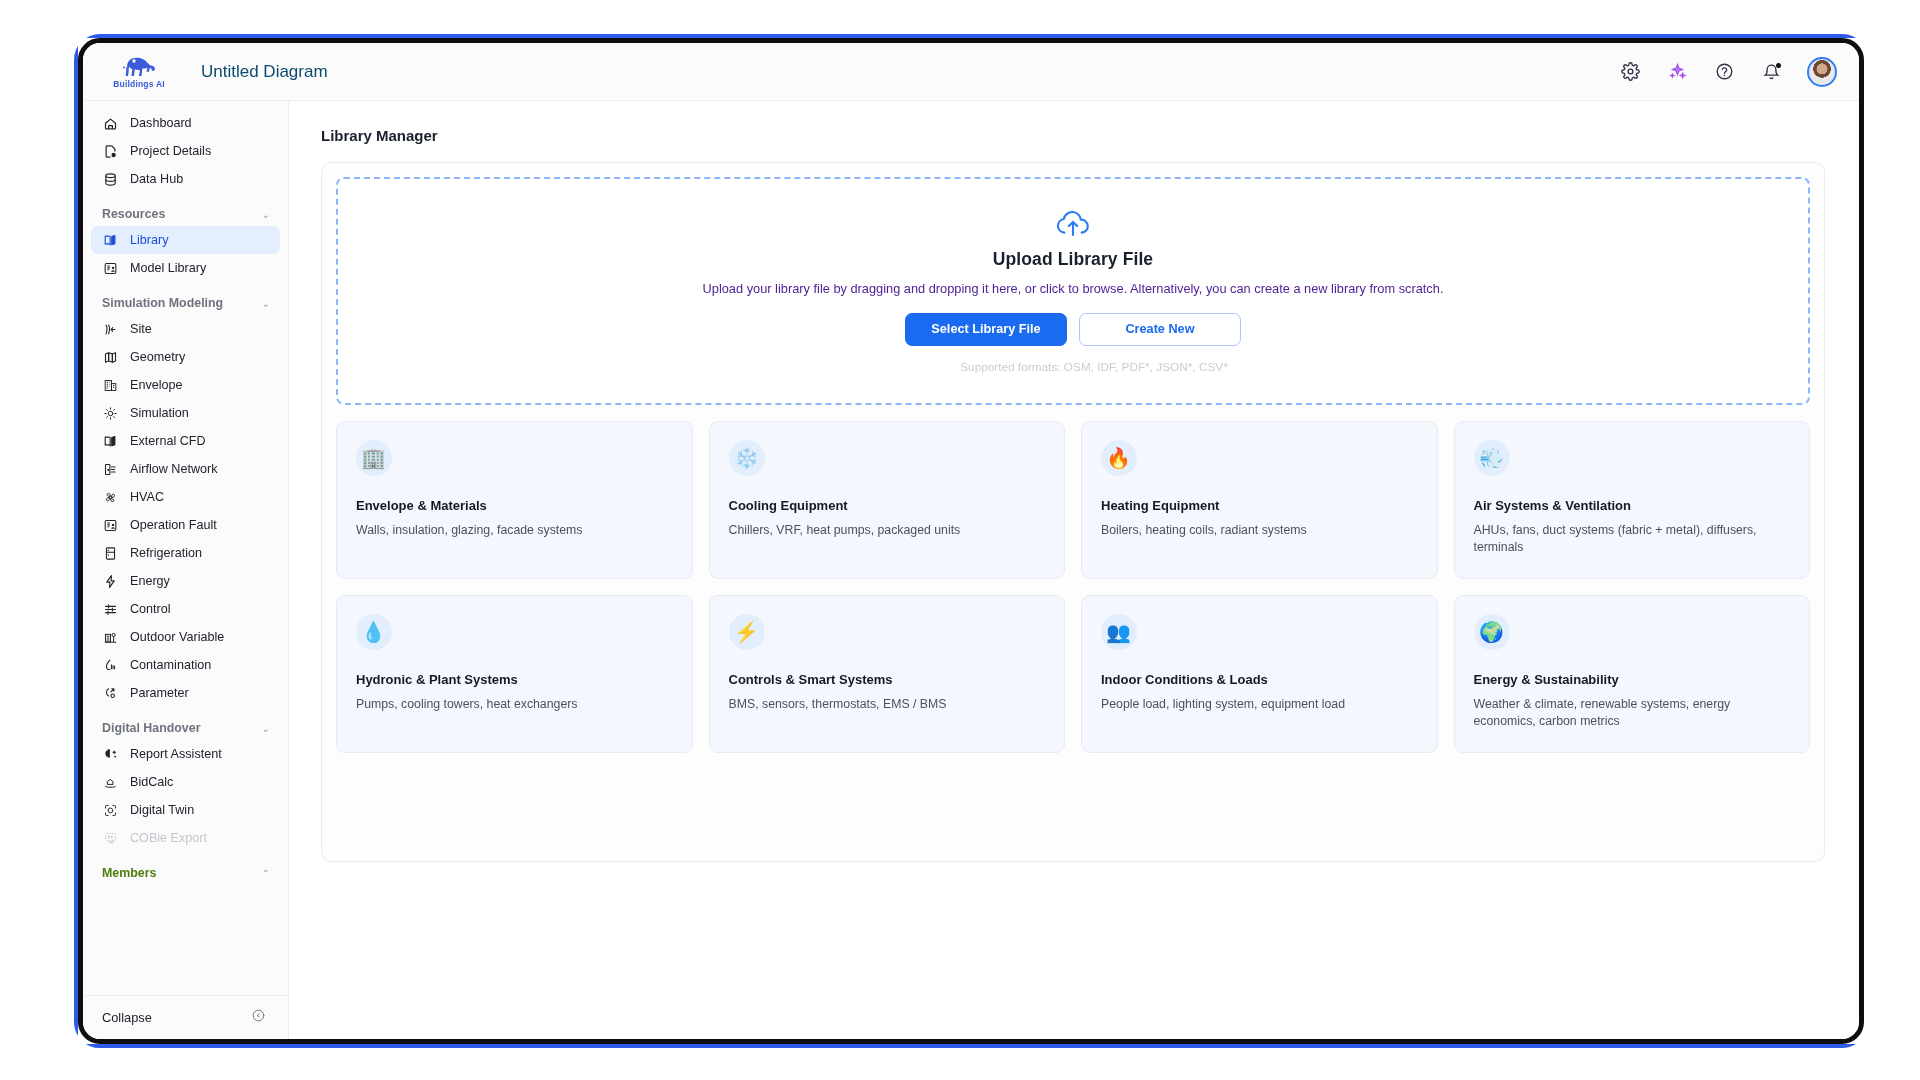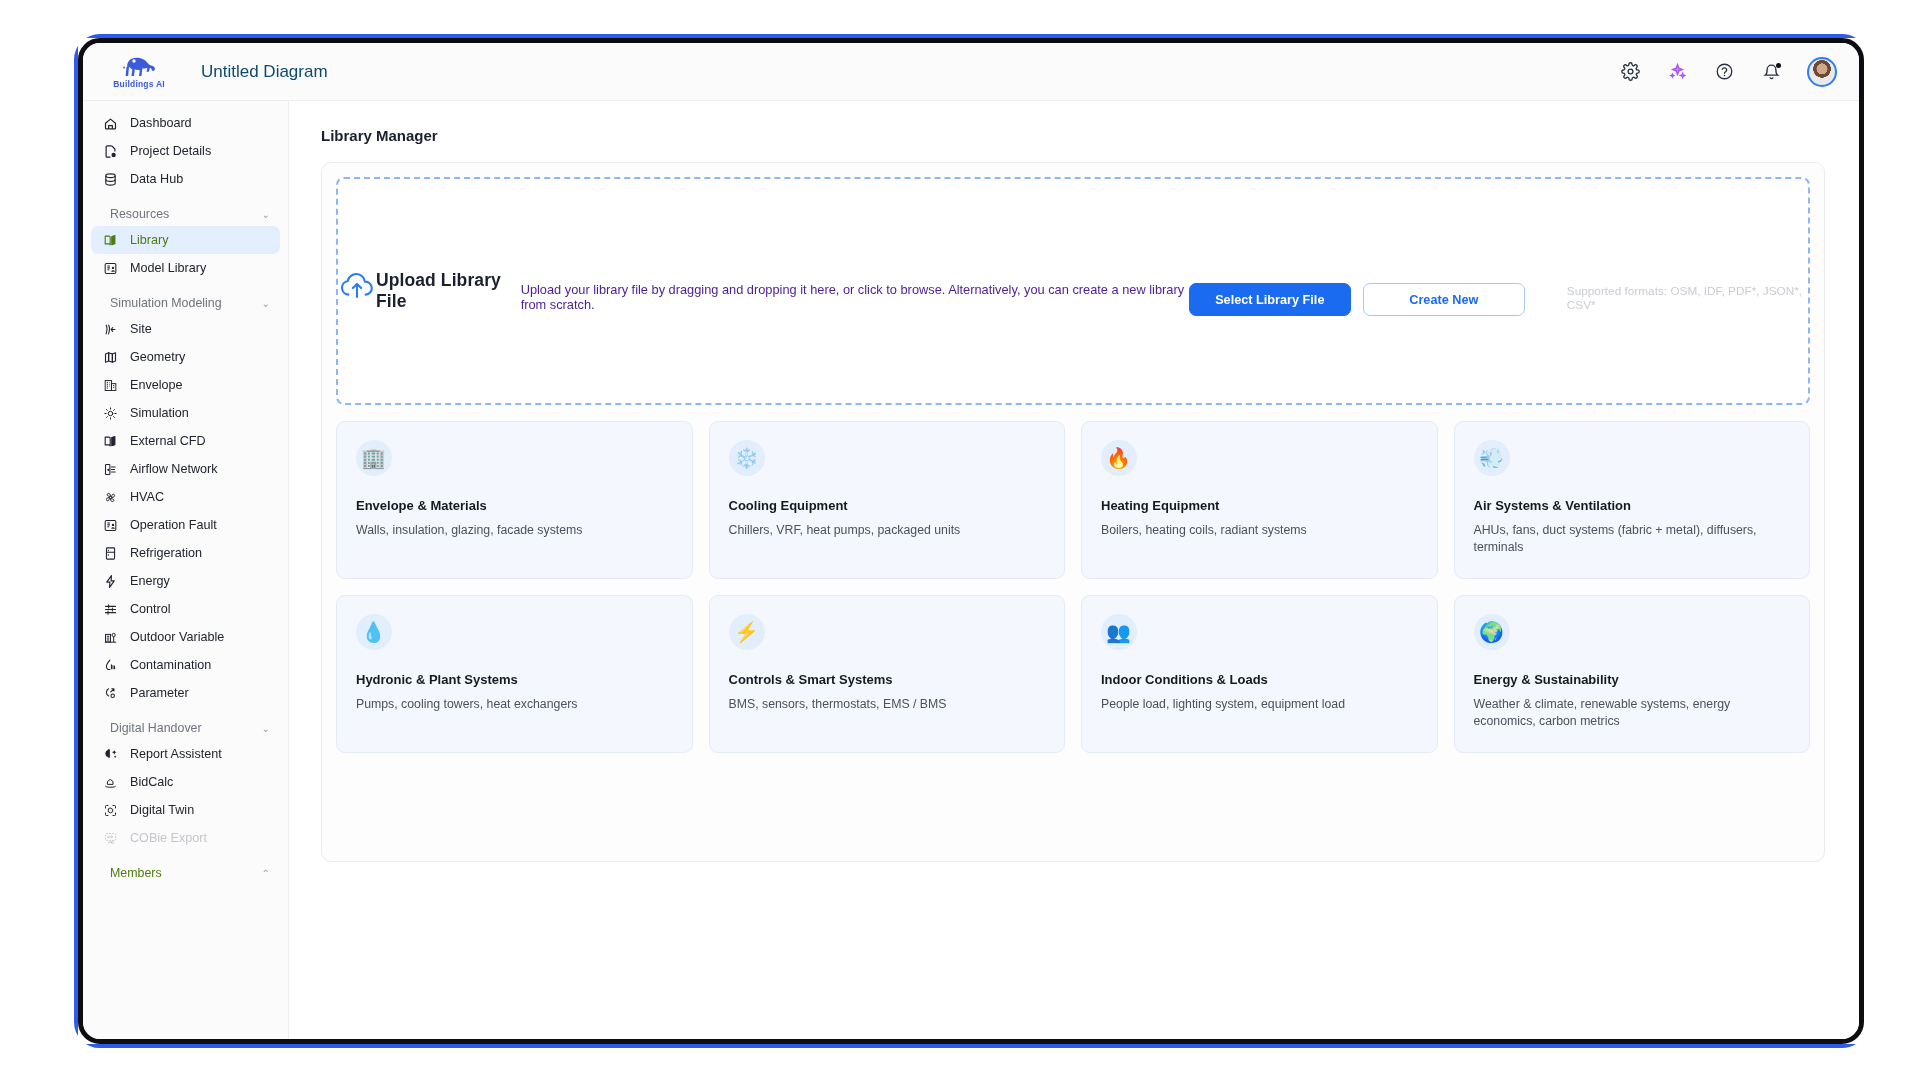--- a/index.html
+++ b/index.html
@@ -90,28 +90,28 @@
   }
   .nav-item .ico {
     width: 17px; height: 17px; flex: 0 0 17px;
     display: flex; align-items: center; justify-content: center;
     color: #20242e;
   }
   .nav-item .lbl {
     font-size: 12.6px; color: #20242e; font-weight: 500; white-space: nowrap;
   }
   .nav-item.active { background: #e3eeff; }
-  .nav-item.active .lbl, .nav-item.active .ico { color: #4d7c0f; }
+  .nav-item.active .lbl, .nav-item.active .ico { color: #1d4ed8; }
   .nav-item.disabled .lbl, .nav-item.disabled .ico { color: #c3c6cc; }
   .nav-group {
     display: flex; align-items: center; justify-content: space-between;
     margin: 14px 18px 5px 19px; cursor: pointer;
   }
   .nav-group .gl {
-    font-size: 12.4px; color: #6e737d; font-weight: 400; margin-left: 8px;
+    font-size: 12.4px; color: #6e737d; font-weight: 700;
   }
   .nav-group.muted .gl { color: #4d7c0f; }
   .nav-group .chev { font-size: 10px; color: #9aa0a8; }
   #collapse-row {
     height: 44px; border-top: 1px solid #eceef1;
     display: flex; align-items: center; justify-content: space-between;
     padding: 0 22px 0 19px; cursor: pointer;
   }
   #collapse-row .cl { font-size: 12.8px; color: #20242e; font-weight: 500; }
 
@@ -132,21 +132,21 @@
     padding: 14px;
     height: 700px;
   }
 
   
   #dropzone {
     border: 2px dashed #8cb6f5;
     border-radius: 8px;
     background: #ffffff;
     height: 228px;
-    display: flex; flex-direction: row;
+    display: flex; flex-direction: column;
     align-items: center; justify-content: center;
     cursor: pointer;
   }
   #upload-cloud { color: #2a7bf6; margin-bottom: 6px; }
   #dz-title { font-size: 17.5px; font-weight: bold; color: #1b2030; letter-spacing:.1px; }
   #dz-desc { font-size: 12.8px; color: #4c1d95; margin-top: 11px; }
   #dz-buttons { display: flex; gap: 12px; margin-top: 17px; }
   .btn {
     height: 33px; border-radius: 7px; min-width: 162px;
     display: flex; align-items: center; justify-content: center;
@@ -478,20 +478,29 @@
         </span>
         <span class="lbl">COBie Export</span>
       </div>
 
       <div class="nav-group muted">
         <span class="gl">Members</span>
         <span class="chev">⌃</span>
       </div>
     </div>
 
+    <div id="collapse-row">
+      <span class="cl">Collapse</span>
+      <span>
+        <svg width="15" height="15" viewBox="0 0 24 24" fill="none" stroke="#6e737d" stroke-width="1.6" stroke-linecap="round">
+          <circle cx="12" cy="12" r="8.5"></circle>
+            <path d="M13.2 9 10 12l3.2 3"></path>
+        </svg>
+      </span>
+    </div>
   </div>
 
   <div id="main">
     <div id="page-title">Library Manager</div>
 
     <div id="content-card">
 
       <div id="dropzone">
         <span id="upload-cloud">
           <svg width="38" height="30" viewBox="0 0 32 26" fill="none" stroke="#2a7bf6" stroke-width="1.8" stroke-linecap="round" stroke-linejoin="round">

